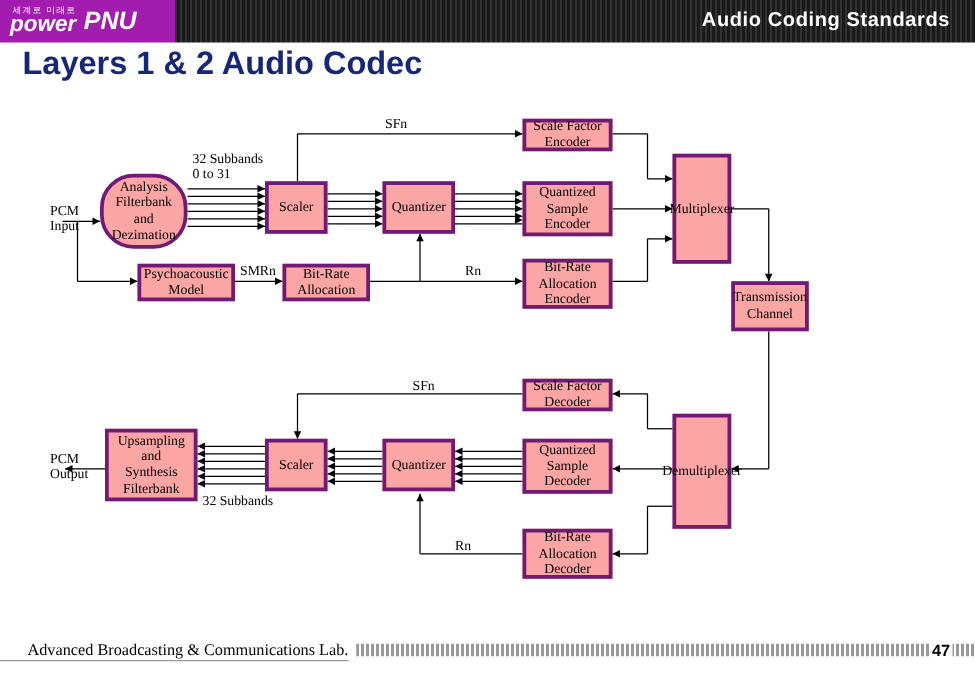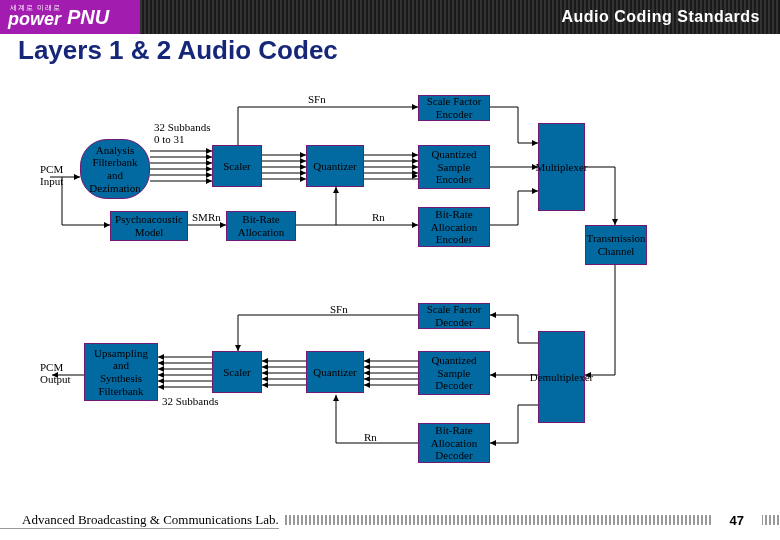--- a/index.html
+++ b/index.html
@@ -11,31 +11,31 @@
   .logo-kr { font-size: 7px; color: #fff; letter-spacing: 1px; position: absolute; top: 3px; left: 10px; }
   .logo-power { font-style: italic; font-weight: bold; font-size: 18px; margin-top: 4px; }
   .logo-pnu { font-style: italic; font-weight: bold; font-size: 20px; margin-left: 6px; color: #fff; }
   .header-stripes { flex: 1; height: 100%; background: repeating-linear-gradient(90deg,#333 0,#333 2px,#1a1a1a 2px,#1a1a1a 4px); display: flex; align-items: center; justify-content: flex-end; padding-right: 20px; }
   .header-title { color: #fff; font-weight: bold; font-size: 16px; letter-spacing: 0.5px; }
 
   
   .slide-title { color: #16277a; font-size: 26px; font-weight: 600; padding: 1px 0 0 18px; }
 
   .diagram { position: absolute; top: 95px; left: 40px; width: 700px; height: 380px; }
-  .block { position: absolute; border: 1px solid #701a75; background: #0369a1; font-family: "Times New Roman", serif; font-size: 11px; display: flex; align-items: center; justify-content: center; text-align: center; line-height: 1.15; }
+  .block { position: absolute; border: 3px solid #701a75; background: #fca5a5; font-family: "Times New Roman", serif; font-size: 11px; display: flex; align-items: center; justify-content: center; text-align: center; line-height: 1.15; }
   .lbl { position: absolute; font-family: "Times New Roman", serif; font-size: 11px; }
   svg.wires { position: absolute; top:0; left:0; width:700px; height:380px; }
   svg.wires line, svg.wires path { stroke:#000; stroke-width:1; fill:none; }
   svg.wires .head { stroke:none; fill:#000; }
 
   
   .footer { position: absolute; bottom: 10px; left: 0; width: 100%; height: 20px; display: flex; align-items: center; }
   .footer-lab { font-family: "Times New Roman", serif; font-size: 13px; padding-left: 22px; padding-bottom: 0; border-bottom: 1px solid rgba(0,0,0,0.4); }
   .footer-stripes { flex: 1; margin-left: 6px; height: 10px; background: repeating-linear-gradient(90deg,#999 0,#999 2px,#fff 2px,#fff 4px); position: relative; }
-  .pagenum { position: absolute; right: 18px; bottom: -3px; font-size: 13px; font-weight: bold; color: #000; background:#fff; padding: 0 18px; }
+  .pagenum { position: absolute; right: 18px; bottom: -3px; font-size: 13px; font-weight: bold; color: #000; background:#fff; padding: 0 2px; }
 </style>
 </head>
 <body>
 
 <div class="header-bar">
   <div class="logo-box">
     <span class="logo-kr">세계로 미래로</span>
     <span class="logo-power">power</span>
     <span class="logo-pnu">PNU</span>
   </div>

